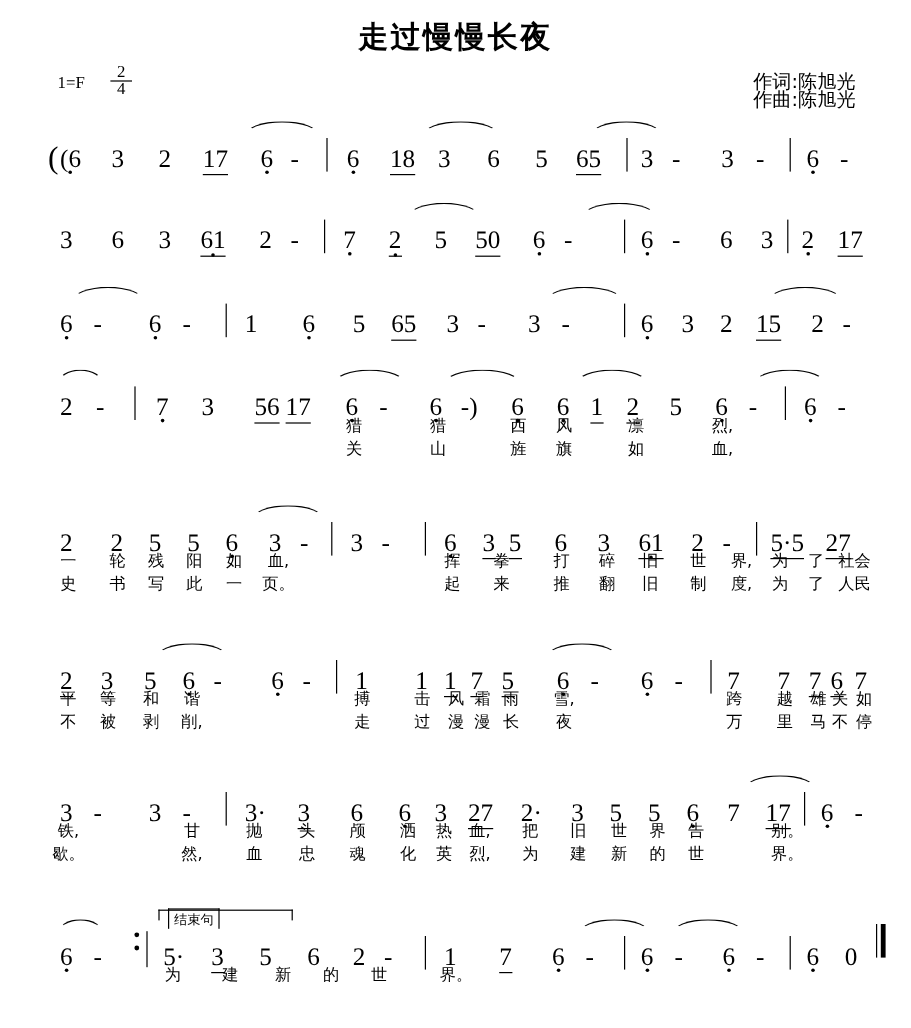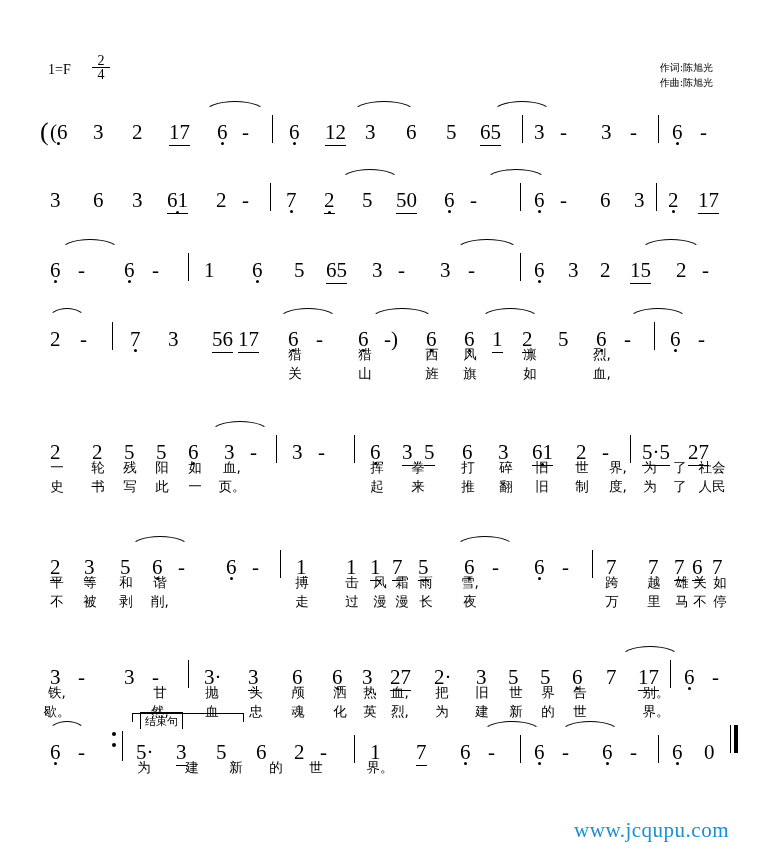--- a/index.html
+++ b/index.html
@@ -51,21 +51,21 @@
   .meter .num { display: block; }
   .meter .den {
     display: block;
     border-top: 1px solid #000;
     padding-top: 0px;
   }
   .credits {
     position: absolute;
     right: 46px;
     top: 60px;
-    font-size: 10px;
+    font-size: 16px;
     line-height: 15px;
     text-align: left;
     font-family: "DejaVu Sans", sans-serif;
   }
   .watermark {
     position: absolute;
     right: 30px;
     bottom: 14px;
     font-size: 21px;
     color: #1a8fd4;
@@ -174,20 +174,21 @@
     position: absolute;
     font-size: 26px;
     line-height: 26px;
   }
 </style>
 </head>
 <body>
 
 <div id="sheet">
 
+  <div class="title">走过慢慢长夜</div>
 
   <div class="keysig">1=F</div>
   <div class="meter">
     <span class="num">2</span>
     <span class="den">4</span>
   </div>
 
   <div class="credits">
     <div>作词:陈旭光</div>
     <div>作曲:陈旭光</div>
@@ -201,21 +202,21 @@
 
       <span class="paren" style="left:0px; top:14px;">(</span>
       <span class="note dotbelow" style="left:10px; top:15px;">(6</span>
       <span class="note" style="left:53px; top:15px;">3</span>
       <span class="note" style="left:92px; top:15px;">2</span>
       <span class="note u1" style="left:129px; top:15px;">17</span>
       <span class="note dotbelow" style="left:177px; top:15px;">6</span>
       <span class="dash" style="left:202px; top:15px;">-</span>
       <div class="barline" style="left:232px; top:10px;"></div>
       <span class="note dotbelow" style="left:249px; top:15px;">6</span>
-      <span class="note u1" style="left:285px; top:15px;">12</span>
+      <span class="note u1" style="left:285px; top:15px;">18</span>
       <span class="note" style="left:325px; top:15px;">3</span>
       <span class="note" style="left:366px; top:15px;">6</span>
       <span class="note" style="left:406px; top:15px;">5</span>
       <span class="note u1" style="left:440px; top:15px;">65</span>
       <div class="barline" style="left:482px; top:10px;"></div>
       <span class="note" style="left:494px; top:15px;">3</span>
       <span class="dash" style="left:520px; top:15px;">-</span>
       <span class="note" style="left:561px; top:15px;">3</span>
       <span class="dash" style="left:590px; top:15px;">-</span>
       <div class="barline" style="left:618px; top:10px;"></div>
@@ -513,21 +514,21 @@
       <span class="lyric" style="left:360px;">烈,</span>
       <span class="lyric" style="left:402px;">为</span>
       <span class="lyric" style="left:442px;">建</span>
       <span class="lyric" style="left:476px;">新</span>
       <span class="lyric" style="left:508px;">的</span>
       <span class="lyric" style="left:540px;">世</span>
       <span class="lyric" style="left:616px;">界。</span>
     </div>
   </div>
 
-  <div class="system" style="top:725px;">
+  <div class="system" style="top:770px;">
     <div class="repeat-bracket" style="left:92px; top:-12px; width:110px;"></div>
     <div class="repeat-label" style="left:100px; top:-13px;">结束句</div>
 
     <div class="notes">
       <div class="tie" style="left:8px; top:-4px; width:36px;"></div>
       <div class="tie" style="left:442px; top:-4px; width:58px;"></div>
       <div class="tie" style="left:520px; top:-4px; width:58px;"></div>
 
       <span class="note dotbelow" style="left:10px; top:15px;">6</span>
       <span class="dash" style="left:38px; top:15px;">-</span>
@@ -566,14 +567,13 @@
     <div class="lyrics" style="height:19px;">
       <span class="lyric" style="left:104px;">为</span>
       <span class="lyric" style="left:152px;">建</span>
       <span class="lyric" style="left:196px;">新</span>
       <span class="lyric" style="left:236px;">的</span>
       <span class="lyric" style="left:276px;">世</span>
       <span class="lyric" style="left:340px;">界。</span>
     </div>
   </div>
 
-  <div class="watermark">www.jcqupu.com</div>
 </div>
 
 </body></html>

